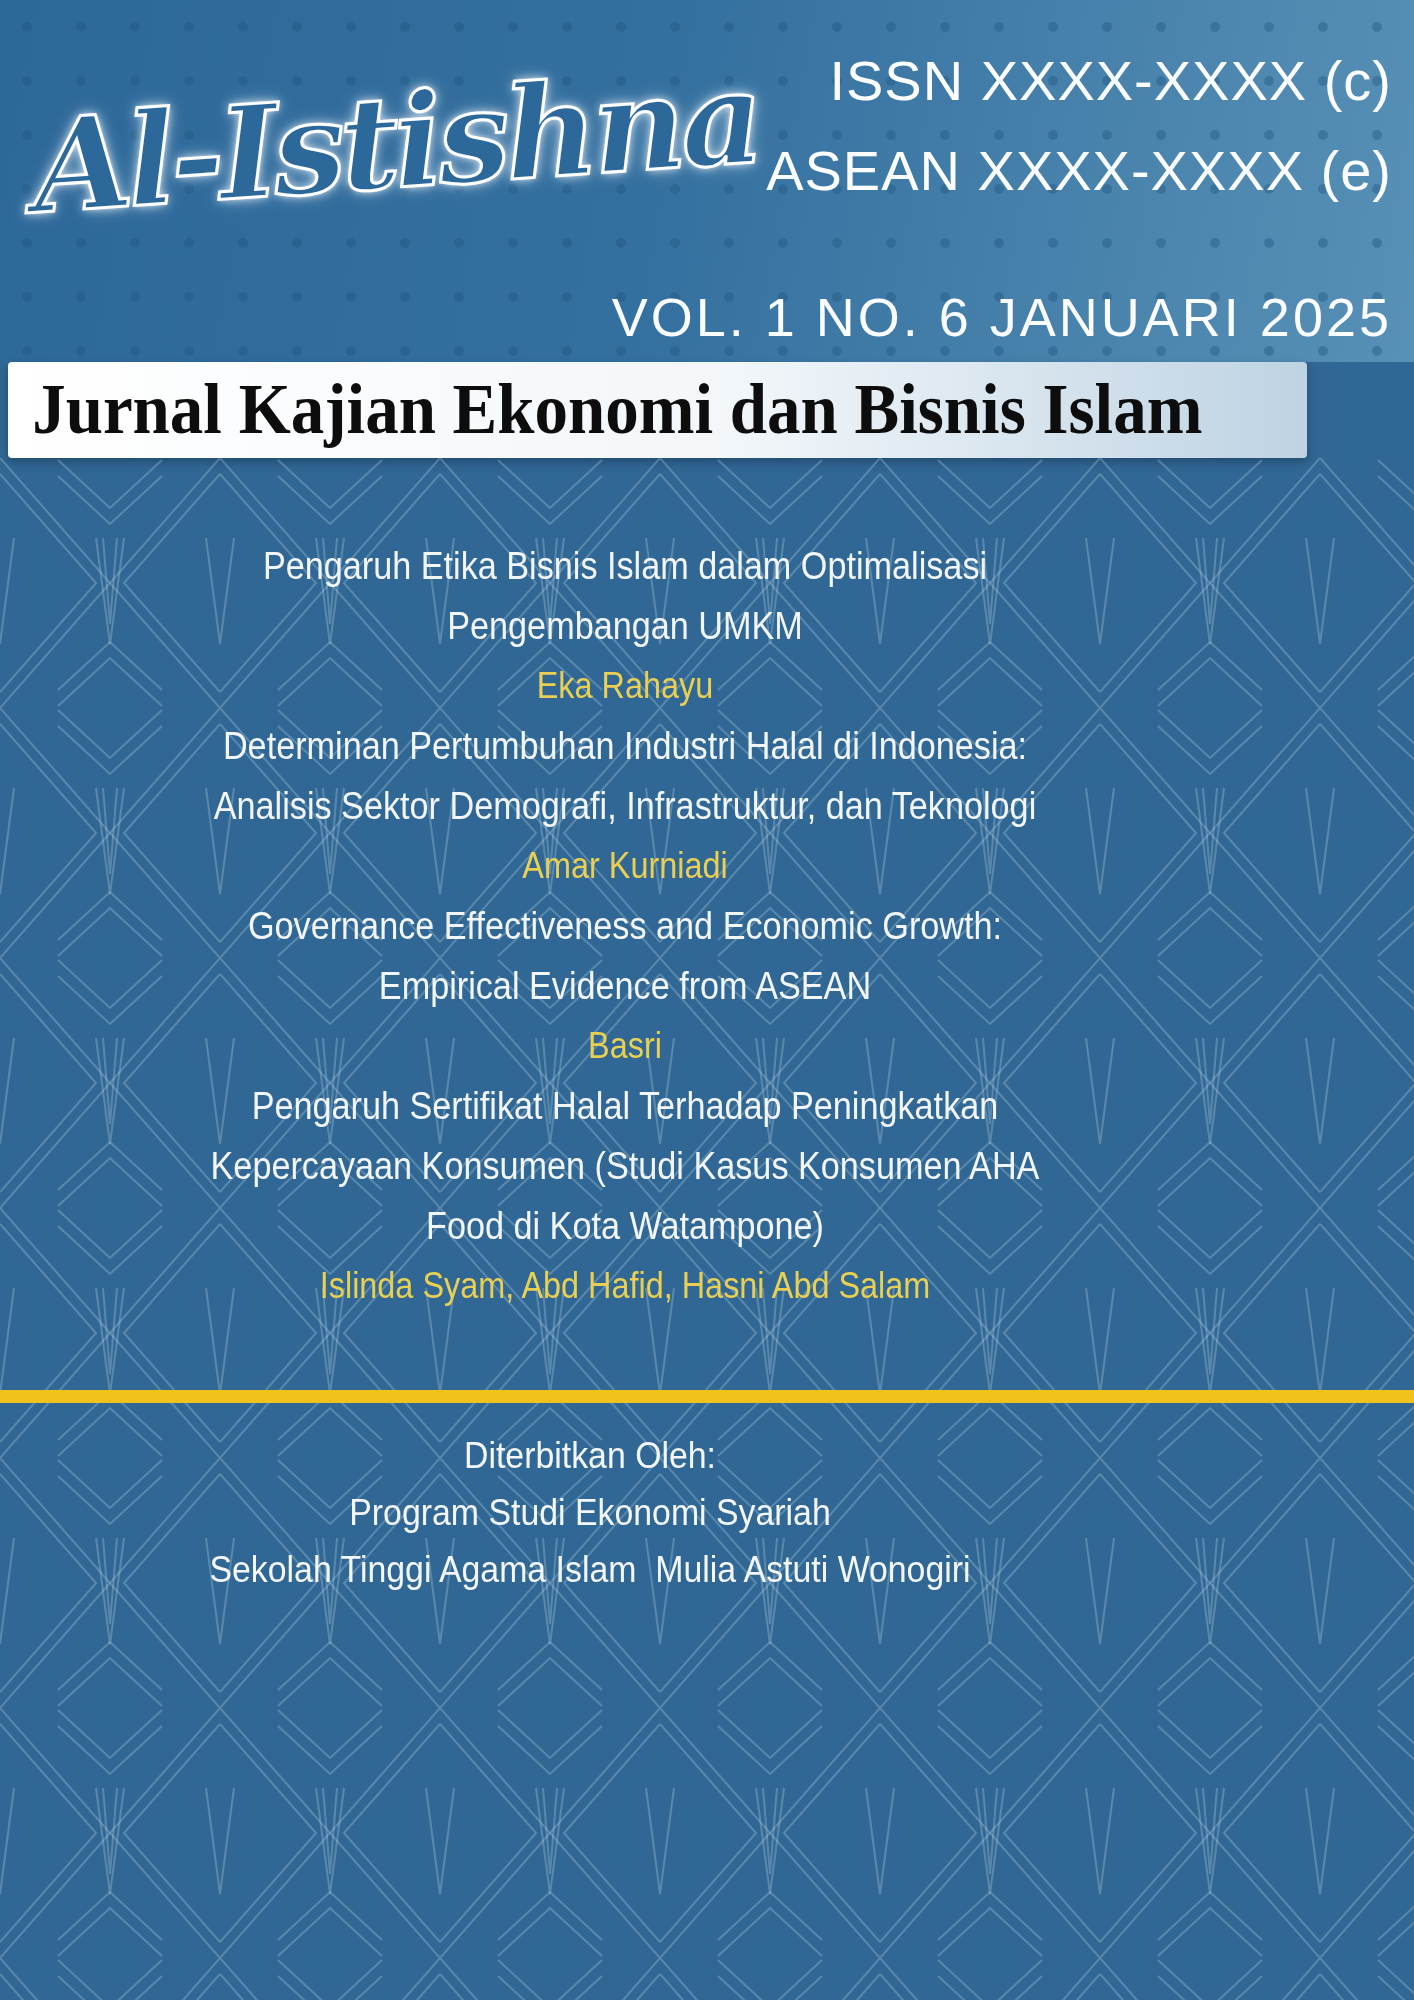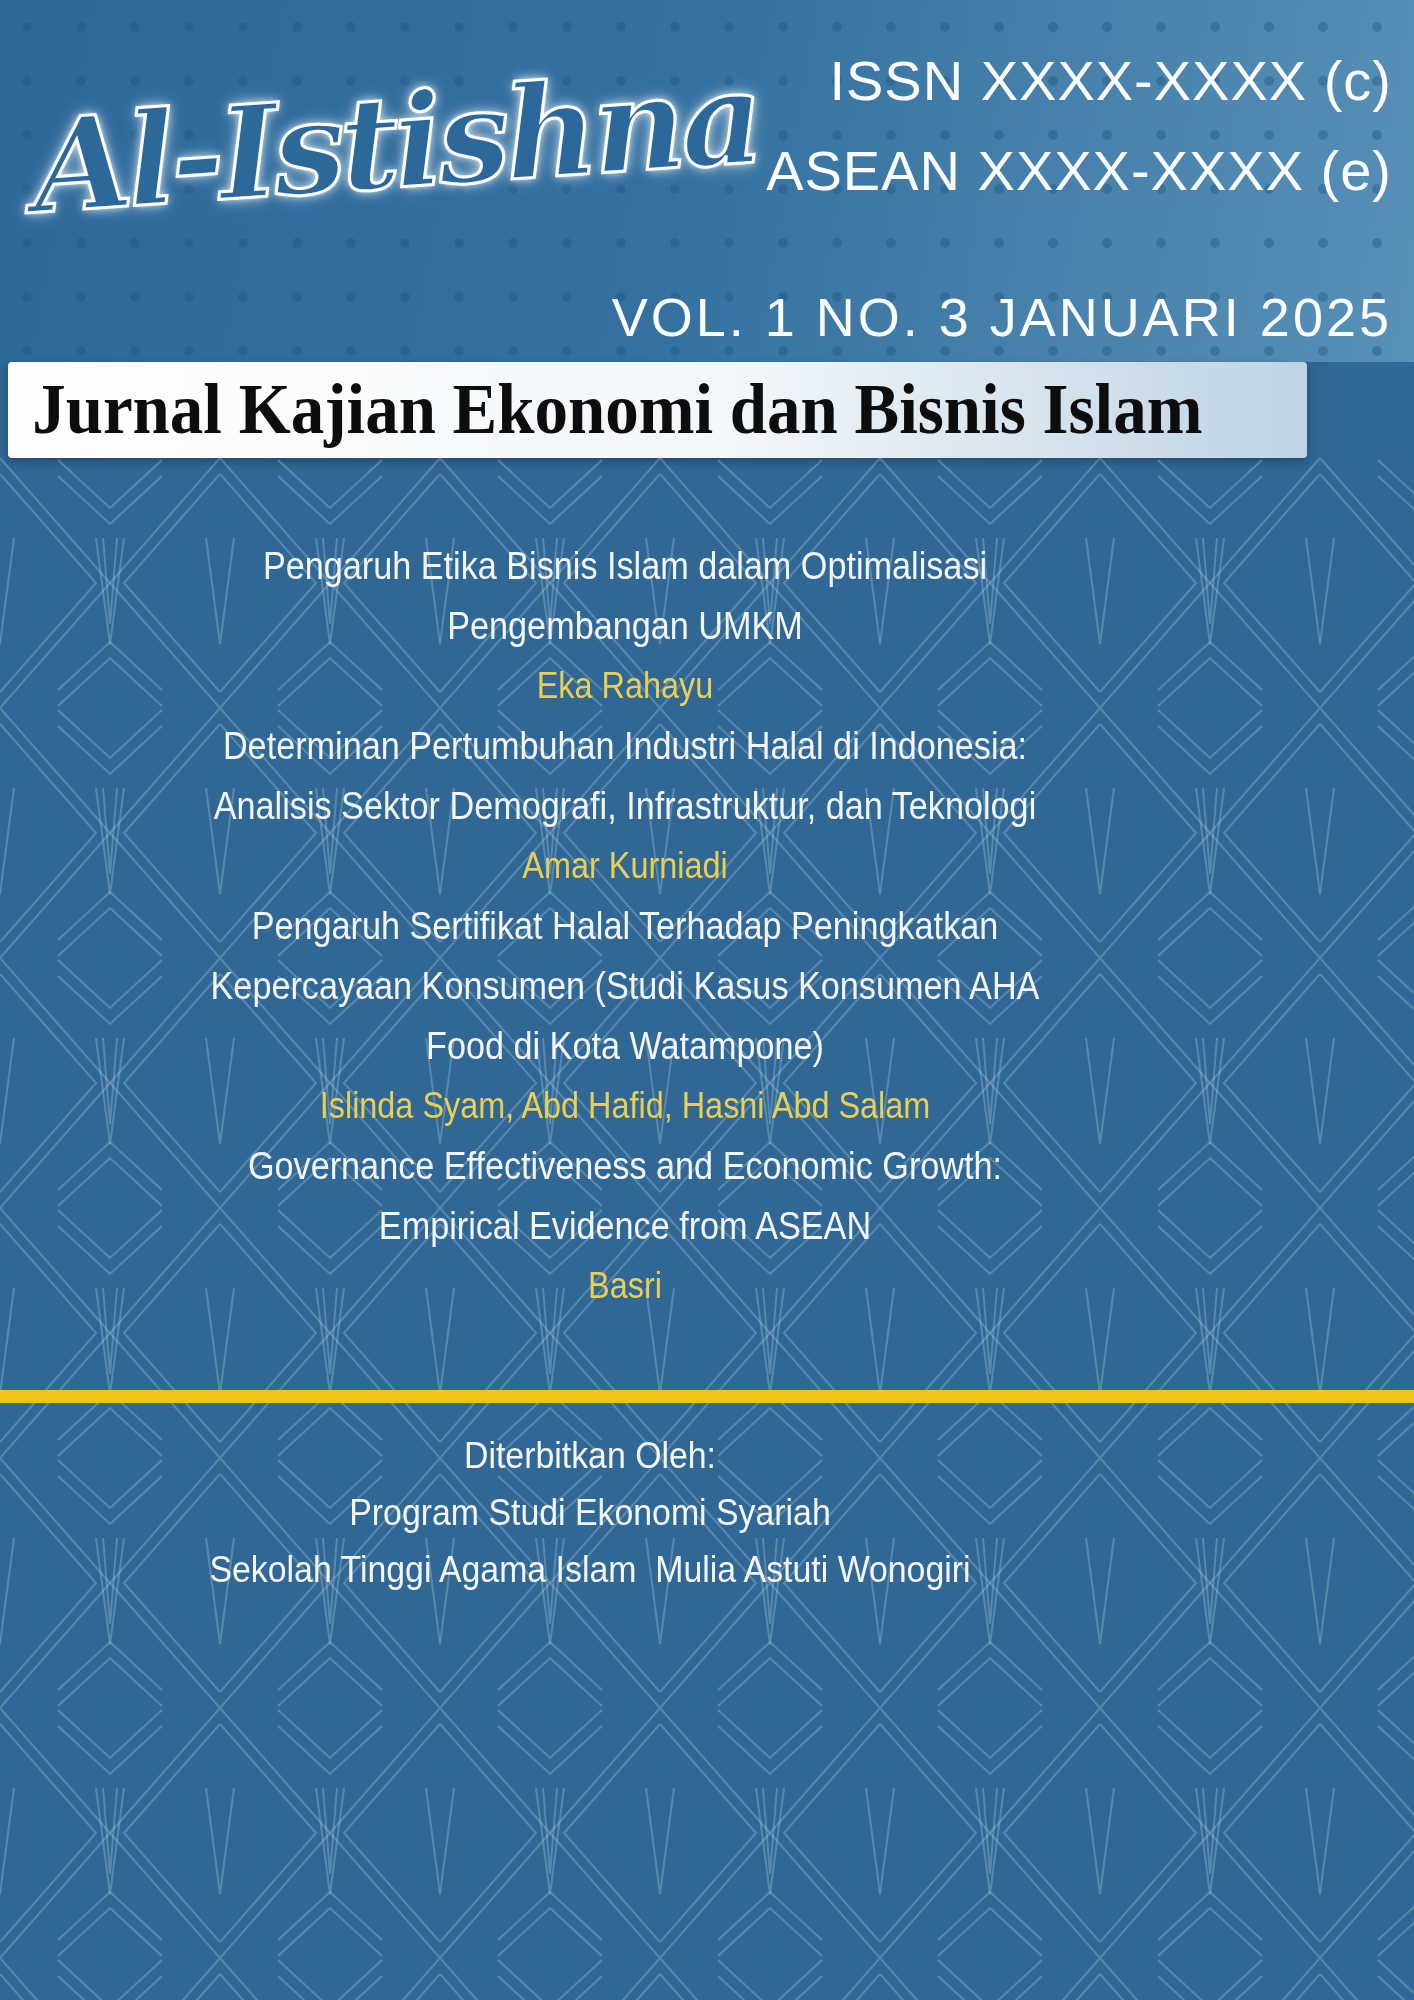--- a/index.html
+++ b/index.html
@@ -96,21 +96,21 @@
       <rect width="1414" height="362" fill="url(#dots)"></rect>
     </svg>
 
     <div class="logo">Al-Istishna</div>
 
     <div class="issn-block">
       <div>ISSN XXXX-XXXX (c)</div>
       <div>ASEAN XXXX-XXXX (e)</div>
     </div>
 
-    <div class="vol-line">VOL. 1 NO. 3 JANUARI 2025</div>
+    <div class="vol-line">VOL. 1 NO. 6 JANUARI 2025</div>
   </div>
 
   <div class="banner">
     <div class="banner-title">Jurnal Kajian Ekonomi dan Bisnis Islam</div>
   </div>
 
   <div class="content">
     <svg class="pattern-bg" width="1414" height="1542">
       <defs>
         <pattern id="geo" width="220" height="250" patternUnits="userSpaceOnUse">
@@ -144,30 +144,30 @@
         </div>
 
         <div class="article">
           <div class="article-title">Determinan Pertumbuhan Industri Halal di Indonesia:
 Analisis Sektor Demografi, Infrastruktur, dan Teknologi</div>
           <div class="article-authors">Amar Kurniadi</div>
         </div>
 
 
         <div class="article">
+          <div class="article-title">Governance Effectiveness and Economic Growth:
+Empirical Evidence from ASEAN</div>
+          <div class="article-authors">Basri</div>
+        </div>
+
+        <div class="article">
           <div class="article-title">Pengaruh Sertifikat Halal Terhadap Peningkatkan
 Kepercayaan Konsumen (Studi Kasus Konsumen AHA
 Food di Kota Watampone)</div>
           <div class="article-authors">Islinda Syam, Abd Hafid, Hasni Abd Salam</div>
-        </div>
-
-        <div class="article">
-          <div class="article-title">Governance Effectiveness and Economic Growth:
-Empirical Evidence from ASEAN</div>
-          <div class="article-authors">Basri</div>
         </div>
 
       </div>
 
       <div class="divider"></div>
 
       <div class="footer">
         <div class="footer-line">Diterbitkan Oleh:</div>
         <div class="footer-line">Program Studi Ekonomi Syariah</div>
         <div class="footer-line">Sekolah Tinggi Agama Islam  Mulia Astuti Wonogiri</div>

